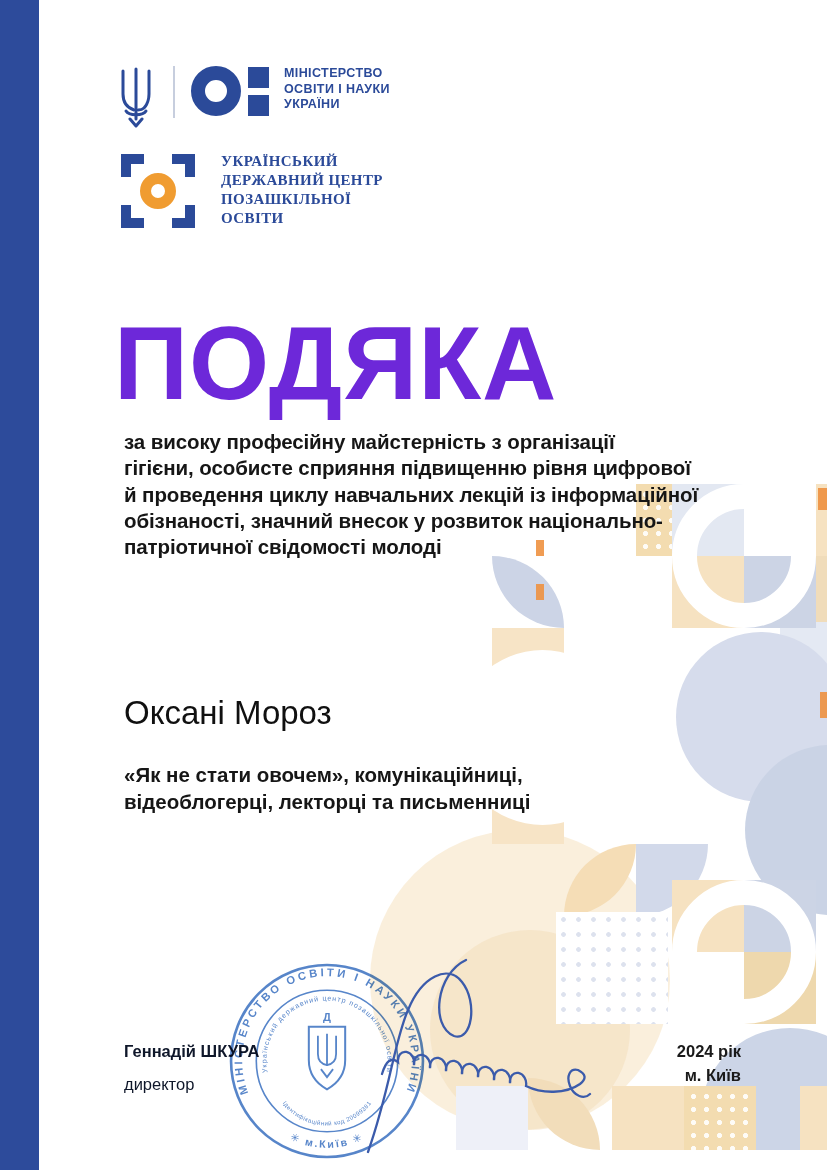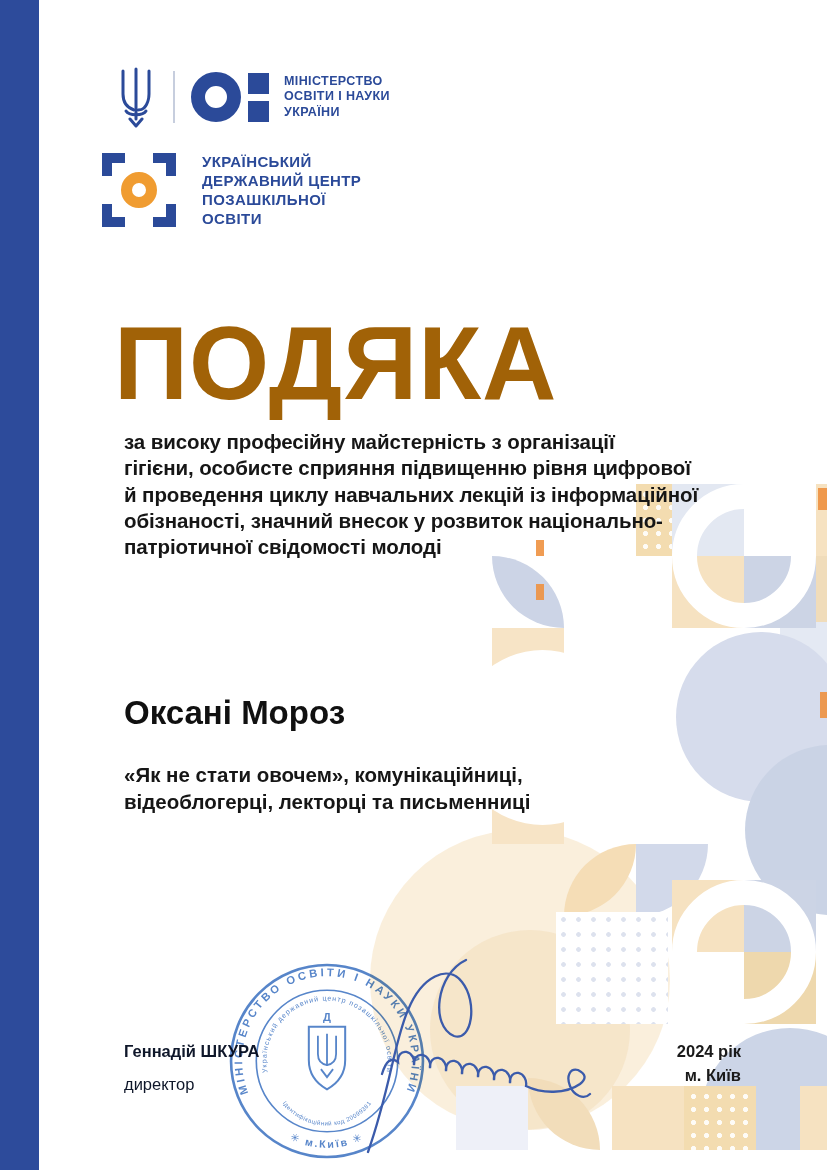--- a/index.html
+++ b/index.html
@@ -20,43 +20,43 @@
   .leaf-a{border-radius:0 100% 0 100%;}
   .leaf-b{border-radius:100% 0 100% 0;}
   .q-br{border-radius:0 0 100% 0;}
   .dot-peach{background-color:#f3dcb0;background-image:radial-gradient(rgba(255,255,255,.9) 2.2px,transparent 2.9px);background-size:13px 13px;background-position:3px 4px;}
   .dot-white{background-color:#ffffff;background-image:radial-gradient(#dde2ee 2px,transparent 2.7px);background-size:15px 15px;}
   .donut{position:absolute;}
   .donut .quad{position:absolute;width:50%;height:50%;}
   .donut .ring{position:absolute;left:0;top:0;width:100%;height:100%;border:25px solid #ffffff;border-radius:50%;box-sizing:border-box;}
 
   
-  .ministry-row{position:absolute;left:113px;top:66px;display:flex;align-items:center;z-index:2;}
+  .ministry-row{position:absolute;left:113px;top:66px;display:flex;align-items:flex-start;z-index:2;}
   .trident-svg{display:block;}
   .logo-divider{width:2px;height:52px;background:#c7cede;margin:0 16px 0 14px;}
   .o-logo{display:flex;align-items:center;}
   .o-ring{width:50px;height:50px;border:14px solid #2b4a99;border-radius:50%;box-sizing:border-box;}
   .o-colon{display:flex;flex-direction:column;gap:7px;margin-left:7px;}
   .o-colon span{width:21px;height:21px;background:#2b4a99;display:block;}
   .ministry-text{margin-left:15px;color:#2b4a99;font-weight:bold;font-size:12.5px;line-height:15.5px;letter-spacing:.4px;}
 
-  .center-row{position:absolute;left:102px;top:152px;display:flex;align-items:center;z-index:2;}
+  .center-row{position:absolute;left:121px;top:152px;display:flex;align-items:flex-end;z-index:2;font-family:Liberation Serif, serif;}
   .bracket-logo{position:relative;width:74px;height:74px;}
   .bracket{position:absolute;width:23px;height:23px;}
   .b-tl{left:0;top:0;border-left:10px solid #2b4a99;border-top:10px solid #2b4a99;box-sizing:border-box;}
   .b-tr{right:0;top:0;border-right:10px solid #2b4a99;border-top:10px solid #2b4a99;box-sizing:border-box;}
   .b-bl{left:0;bottom:0;border-left:10px solid #2b4a99;border-bottom:10px solid #2b4a99;box-sizing:border-box;}
   .b-br{right:0;bottom:0;border-right:10px solid #2b4a99;border-bottom:10px solid #2b4a99;box-sizing:border-box;}
   .center-ring{position:absolute;left:19px;top:19px;width:36px;height:36px;border:11px solid #f09c31;border-radius:50%;box-sizing:border-box;background:#fff;}
   .center-text{margin-left:26px;color:#2b4a99;font-weight:bold;font-size:15px;line-height:19px;letter-spacing:.4px;}
 
   
-  .title{position:absolute;left:114px;top:312px;font-size:103px;line-height:104px;font-weight:800;color:#a16207;letter-spacing:1px;z-index:1;}
+  .title{position:absolute;left:114px;top:312px;font-size:103px;line-height:104px;font-weight:800;color:#6d28d9;letter-spacing:1px;z-index:1;}
   .citation{position:absolute;left:124px;top:429px;font-size:20.5px;line-height:26.3px;font-weight:600;color:#161616;z-index:1;letter-spacing:-.1px;}
-  .recipient-name{position:absolute;left:124px;top:694px;font-size:33px;font-weight:bold;color:#101010;z-index:1;}
+  .recipient-name{position:absolute;left:124px;top:694px;font-size:33px;font-weight:normal;color:#101010;z-index:1;}
   .recipient-desc{position:absolute;left:124px;top:761px;font-size:20.5px;line-height:27.3px;font-weight:600;color:#161616;z-index:1;}
 
   
   .footer-left{position:absolute;left:124px;top:1039px;font-size:16.5px;line-height:24px;font-weight:bold;color:#0f172a;z-index:2;}
   .footer-left .role{font-weight:400;margin-top:9px;}
   .footer-right{position:absolute;right:86px;top:1039px;font-size:16.5px;line-height:24px;font-weight:bold;color:#1a1a1a;text-align:right;z-index:2;}
 
   
   .stamp{position:absolute;left:226px;top:960px;width:202px;height:202px;z-index:3;opacity:.88;mix-blend-mode:multiply;}
   .signature{position:absolute;left:348px;top:938px;width:252px;height:232px;z-index:4;}

